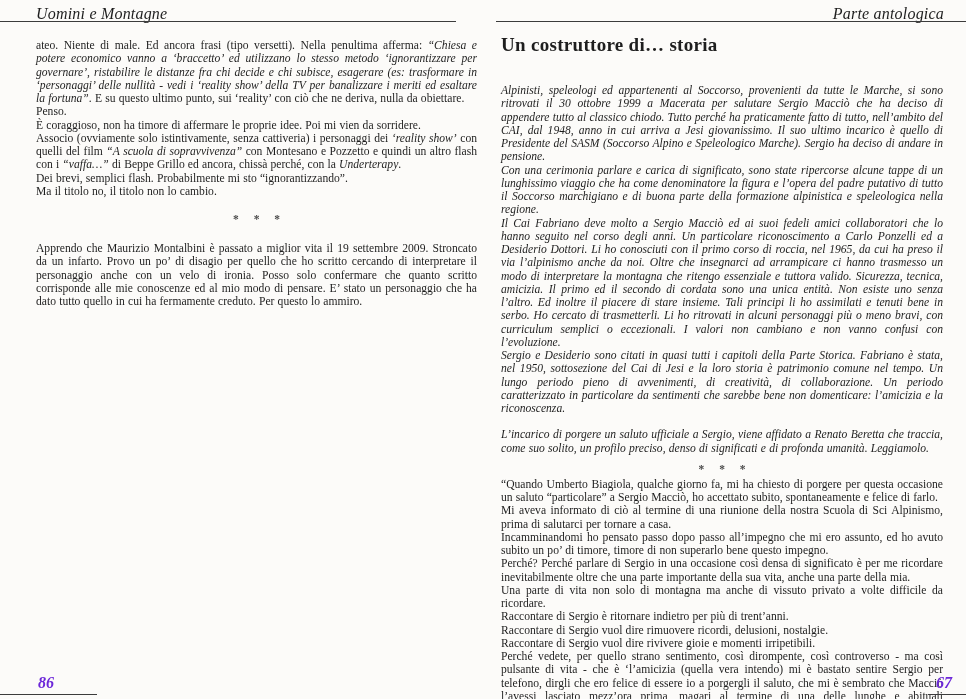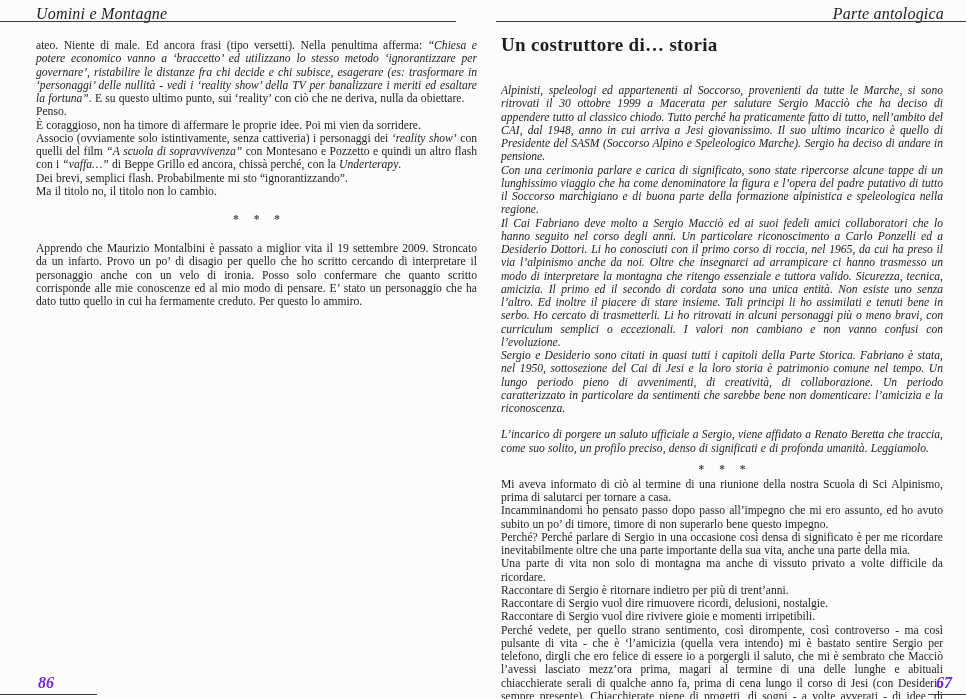--- a/index.html
+++ b/index.html
@@ -112,20 +112,21 @@
     <div class="running-head">Parte antologica</div>
     <div class="head-rule"></div>
     <h1 class="article-title">Un costruttore di… storia</h1>
     <div class="body-col">
         <p class="para italic"><span>Alpinisti, speleologi ed appartenenti al Soccorso, provenienti da tutte le Marche, si sono ritrovati il 30 ottobre 1999 a Macerata per salutare Sergio Macciò che ha deciso di appendere tutto al classico chiodo. Tutto perché ha praticamente fatto di tutto, nell’ambito del CAI, dal 1948, anno in cui arriva a Jesi giovanissimo. Il suo ultimo incarico è quello di Presidente del SASM (Soccorso Alpino e Speleologico Marche). Sergio ha deciso di andare in pensione.</span></p>
         <p class="para italic"><span>Con una cerimonia parlare e carica di significato, sono state ripercorse alcune tappe di un lunghissimo viaggio che ha come denominatore la figura e l’opera del padre putativo di tutto il Soccorso marchigiano e di buona parte della formazione alpinistica e speleologica nella regione.</span></p>
         <p class="para italic"><span>Il Cai Fabriano deve molto a Sergio Macciò ed ai suoi fedeli amici collaboratori che lo hanno seguito nel corso degli anni. Un particolare riconoscimento a Carlo Ponzelli ed a Desiderio Dottori. Li ho conosciuti con il primo corso di roccia, nel 1965, da cui ha preso il via l’alpinismo anche da noi. Oltre che insegnarci ad arrampicare ci hanno trasmesso un modo di interpretare la montagna che ritengo essenziale e tuttora valido. Sicurezza, tecnica, amicizia. Il primo ed il secondo di cordata sono una unica entità. Non esiste uno senza l’altro. Ed inoltre il piacere di stare insieme. Tali principi li ho assimilati e tenuti bene in serbo. Ho cercato di trasmetterli. Li ho ritrovati in alcuni personaggi più o meno bravi, con curriculum semplici o eccezionali. I valori non cambiano e non vanno confusi con l’evoluzione.</span></p>
         <p class="para italic"><span>Sergio e Desiderio sono citati in quasi tutti i capitoli della Parte Storica. Fabriano è stata, nel 1950, sottosezione del Cai di Jesi e la loro storia è patrimonio comune nel tempo. Un lungo periodo pieno di avvenimenti, di creatività, di collaborazione. Un periodo caratterizzato in particolare da sentimenti che sarebbe bene non domenticare: l’amicizia e la riconoscenza.</span></p>
         <p class="para italic gap"><span>L’incarico di porgere un saluto ufficiale a Sergio, viene affidato a Renato Beretta che traccia, come suo solito, un profilo preciso, denso di significati e di profonda umanità. Leggiamolo.</span></p>
         <div class="separator">* * *</div>
+        <p class="para"><span>“Quando Umberto Biagiola, qualche giorno fa, mi ha chiesto di porgere per questa occasione un saluto “particolare” a Sergio Macciò, ho accettato subito, spontaneamente e felice di farlo.</span></p>
         <p class="para"><span>Mi aveva informato di ciò al termine di una riunione della nostra Scuola di Sci Alpinismo, prima di salutarci per tornare a casa.</span></p>
         <p class="para"><span>Incamminandomi ho pensato passo dopo passo all’impegno che mi ero assunto, ed ho avuto subito un po’ di timore, timore di non superarlo bene questo impegno.</span></p>
         <p class="para"><span>Perché? Perché parlare di Sergio in una occasione così densa di significato è per me ricordare inevitabilmente oltre che una parte importante della sua vita, anche una parte della mia.</span></p>
         <p class="para"><span>Una parte di vita non solo di montagna ma anche di vissuto privato a volte difficile da ricordare.</span></p>
         <p class="para"><span>Raccontare di Sergio è ritornare indietro per più di trent’anni.</span></p>
         <p class="para"><span>Raccontare di Sergio vuol dire rimuovere ricordi, delusioni, nostalgie.</span></p>
         <p class="para"><span>Raccontare di Sergio vuol dire rivivere gioie e momenti irripetibili.</span></p>
         <p class="para"><span>Perché vedete, per quello strano sentimento, così dirompente, così controverso - ma così pulsante di vita - che è ‘l’amicizia (quella vera intendo) mi è bastato sentire Sergio per telefono, dirgli che ero felice di essere io a porgergli il saluto, che mi è sembrato che Macciò l’avessi lasciato mezz’ora prima, magari al termine di una delle lunghe e abituali chiacchierate serali di qualche anno fa, prima di cena lungo il corso di Jesi (con Desiderio sempre presente). Chiacchierate piene di progetti, di sogni - a volte avverati - di idee, di montagna.</span></p>
       </div>
     <div class="folio">67</div>

